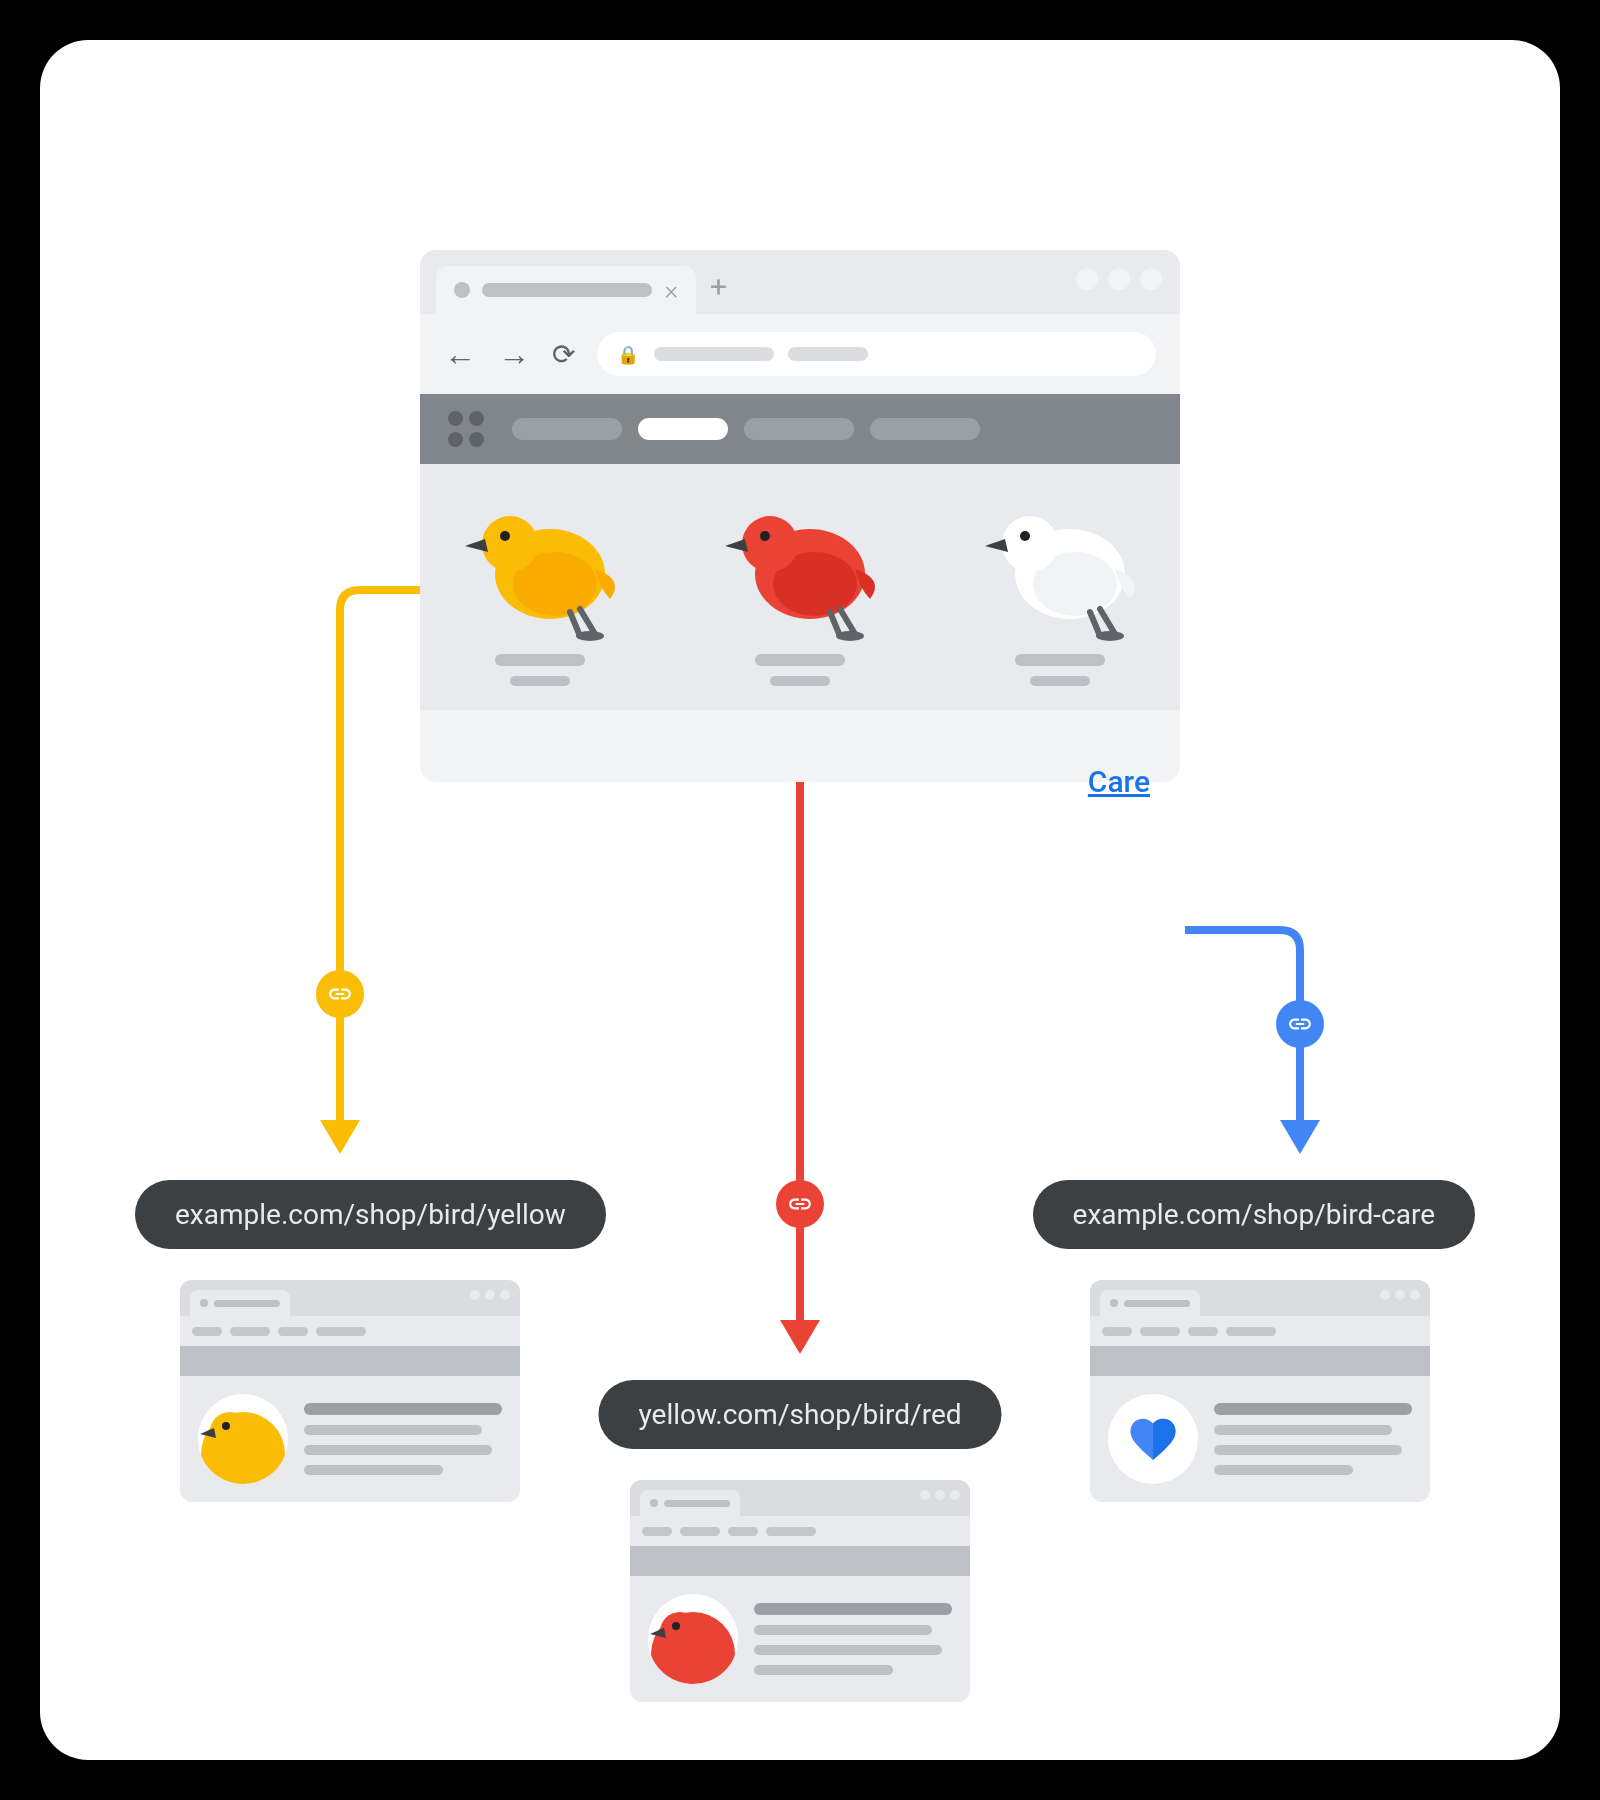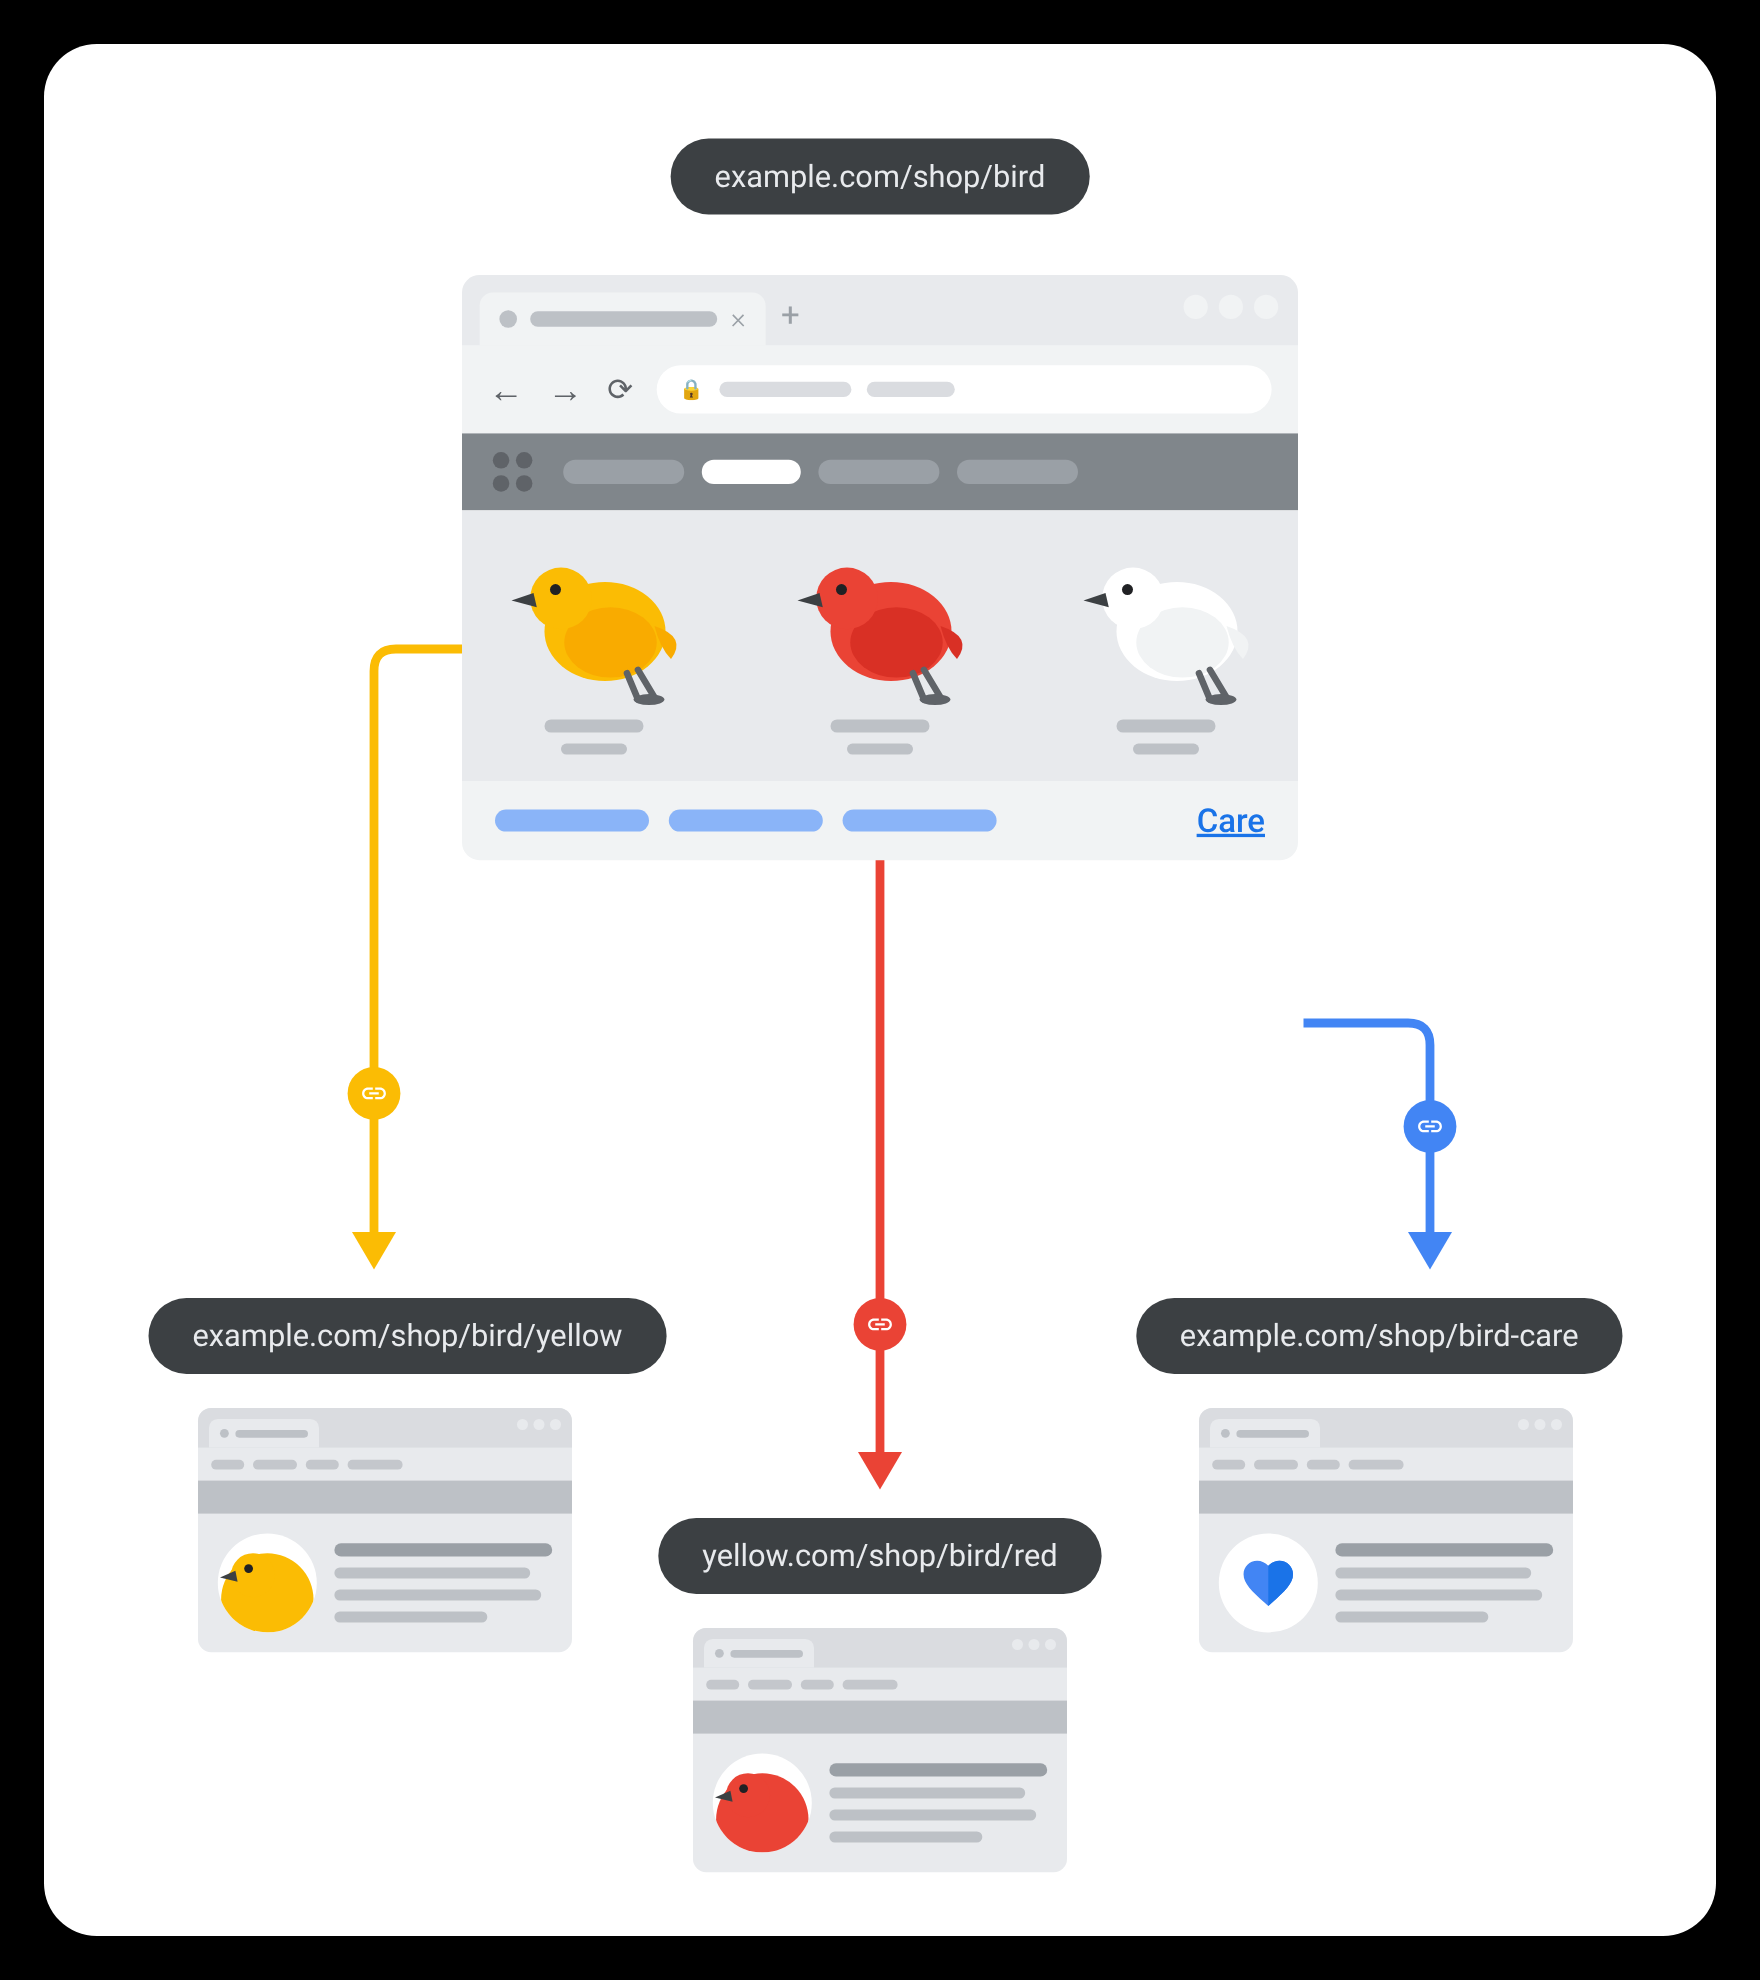--- a/index.html
+++ b/index.html
@@ -124,24 +124,24 @@
       gap: 10px;
     }
     .bird-svg { width: 180px; height: 150px; }
     .prod-line1 { width: 90px; height: 12px; background: #bdc1c6; border-radius: 999px; }
     .prod-line2 { width: 60px; height: 10px; background: #bdc1c6; border-radius: 999px; }
 
     .footer-links {
       background: #f1f3f4;
       height: 72px;
       display: flex;
-      align-items: center;
       padding: 0 30px;
       gap: 18px;
       border-radius: 0 0 16px 16px;
+      flex-direction: column;
     }
     .link-pill { width: 140px; height: 20px; background: #8ab4f8; border-radius: 999px; }
     .care-link {
       color: #1a73e8;
       font-size: 30px;
       font-weight: 500;
       text-decoration: underline;
       margin-left: auto;
     }
 
@@ -221,21 +221,20 @@
       align-items: center;
       justify-content: center;
     }
     .link-badge svg { width: 26px; height: 26px; }
   </style>
 </head>
 <body>
 
 <div class="canvas">
 
-  <div class="url-pill pill-top">example.com/shop/bird</div>
   <div class="url-pill pill-yellow">example.com/shop/bird/yellow</div>
   <div class="url-pill pill-red">yellow.com/shop/bird/red</div>
   <div class="url-pill pill-care">example.com/shop/bird-care</div>
 
   <svg class="arrow-path" style="top:540px; left:260px; width:230px; height:590px; stroke:#fbbc04;">
     <path d="M 220 10 L 60 10 Q 40 10 40 30 L 40 560"></path>
     <path d="M 20 540 L 40 574 L 60 540 Z" fill="#fbbc04" stroke="none"></path>
   </svg>
   <div class="link-badge" style="top:930px; left:276px; background:#fbbc04;">
     <svg viewBox="0 0 24 24" fill="#fff">

